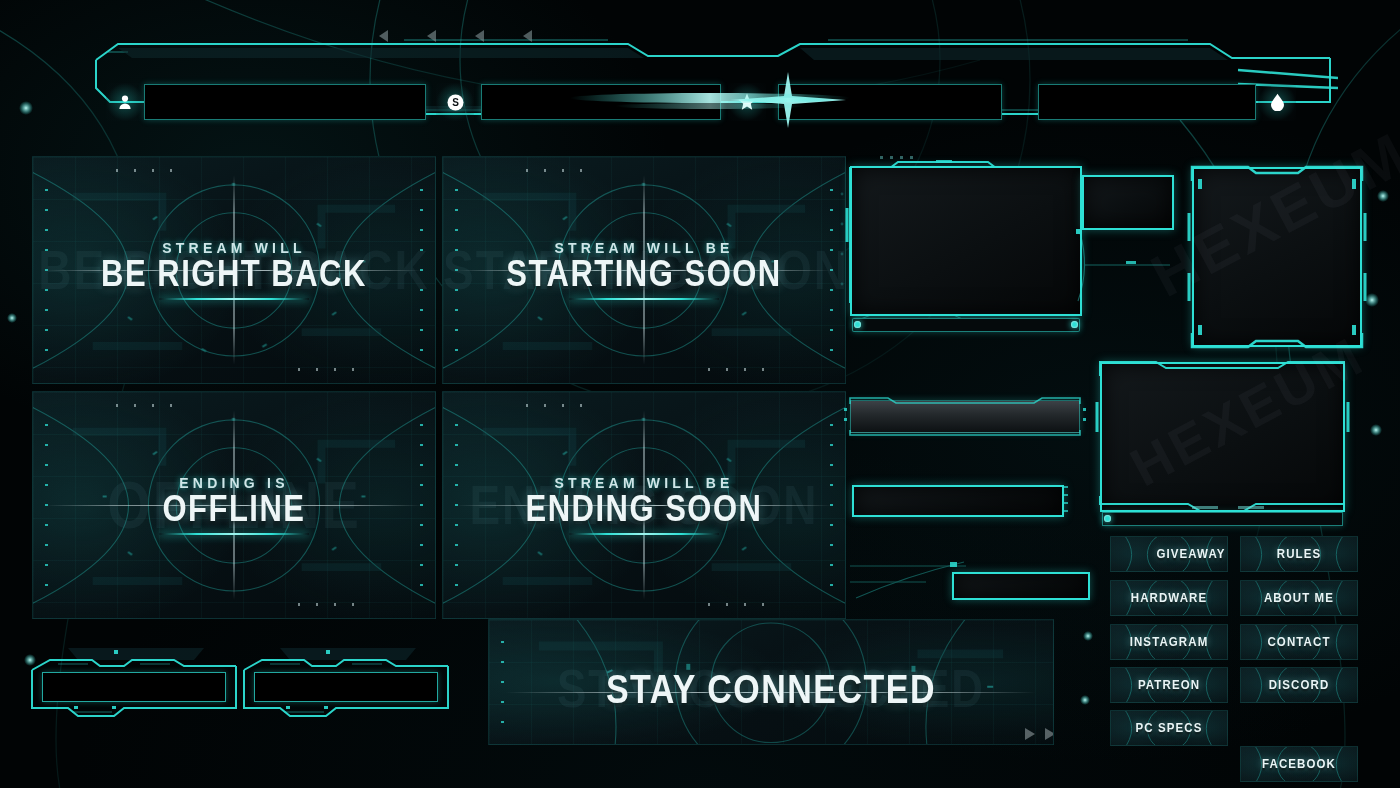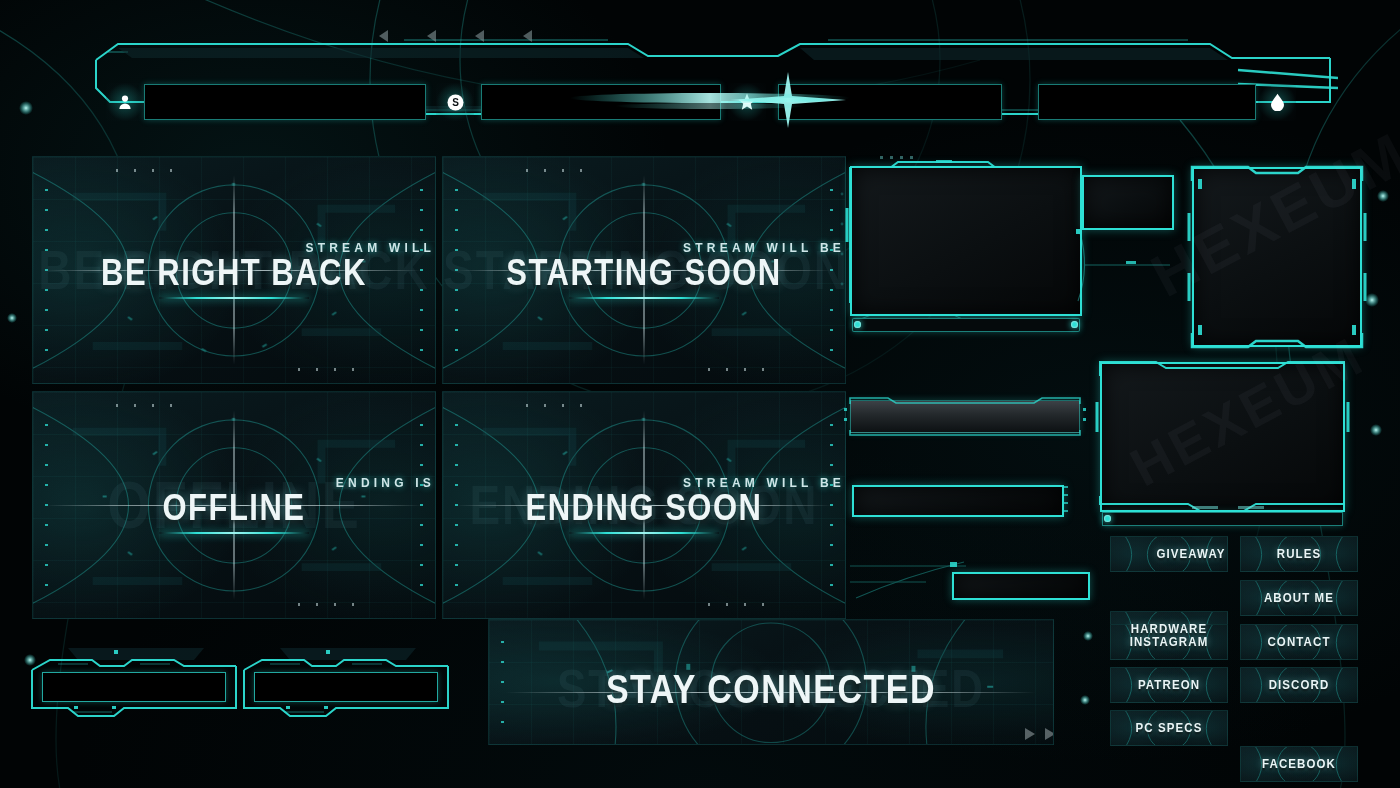--- a/index.html
+++ b/index.html
@@ -52,24 +52,23 @@
     background-size: 18px 3px;
   }
   .scene .dots-t { top:12px; left:50%; transform:translateX(-180%); }
   .scene .dots-b { bottom:12px; left:50%; transform:translateX(80%); }
 
   .scene-text {
     position:absolute; left:0; right:0; top:50%; transform:translateY(-50%);
     text-align:center; z-index:6;
   }
   .eyebrow {
-    color:#cfe6e8; font-size:12px; letter-spacing:4.2px; font-weight:700;
+    color:#cfe6e8; font-size:14px; letter-spacing:4.2px; font-weight:700;
     text-shadow:0 0 6px rgba(46,224,213,.7);
     margin-bottom:2px;
-    text-align:right;
   }
   .bigtitle {
     color:#eef6f7; font-weight:800; letter-spacing:1.5px;
     font-stretch:condensed; line-height:1;
     text-shadow: 0 0 10px rgba(130,230,235,.45), 0 2px 4px rgba(0,0,0,.9);
     transform: scaleY(1.18);
   }
   .underbar {
     margin: 9px auto 0; width: 150px; height:2px;
     background: linear-gradient(90deg, transparent, #2ee0d5 25%, #9cf6f0 50%, #2ee0d5 75%, transparent);
@@ -630,21 +629,21 @@
     <svg class="bx" viewBox="0 0 118 36" preserveAspectRatio="none">
         <g fill="none" stroke="#2ee0d5" stroke-width="1" opacity="0.45">
           <circle cx="59" cy="18" r="22"></circle>
           <path d="M12,-4 Q 30,18 12,40"></path>
           <path d="M106,-4 Q 88,18 106,40"></path>
         </g>
       </svg>
     <span>RULES</span>
   </div>
 
-  <div class="pbtn" style="left:1110px;top:611px;align-items:center;">
+  <div class="pbtn" style="left:1110px;top:580px;align-items:center;">
     <svg class="bx" viewBox="0 0 118 36" preserveAspectRatio="none">
         <g fill="none" stroke="#2ee0d5" stroke-width="1" opacity="0.45">
           <circle cx="59" cy="18" r="22"></circle>
           <path d="M12,-4 Q 30,18 12,40"></path>
           <path d="M106,-4 Q 88,18 106,40"></path>
         </g>
       </svg>
     <span>HARDWARE</span>
   </div>
   <div class="pbtn" style="left:1240px;top:580px;">

